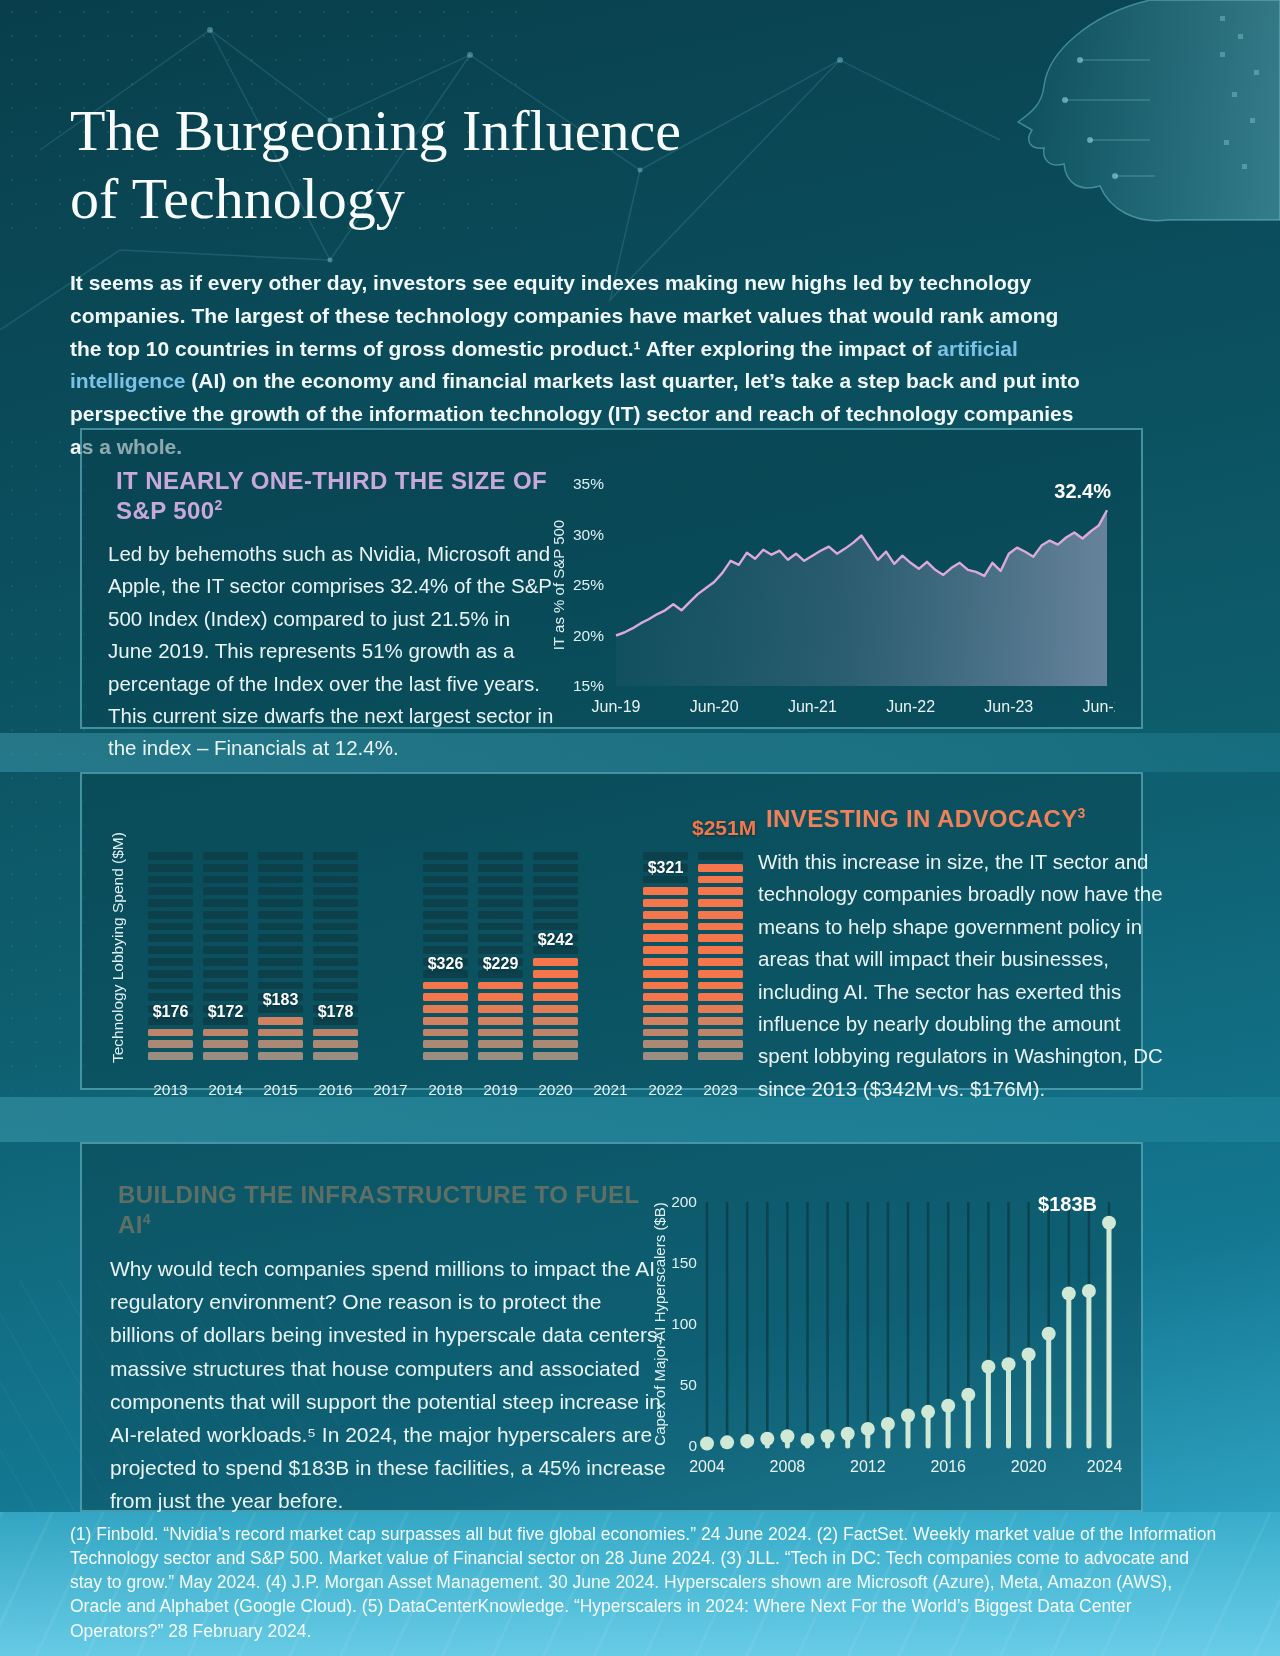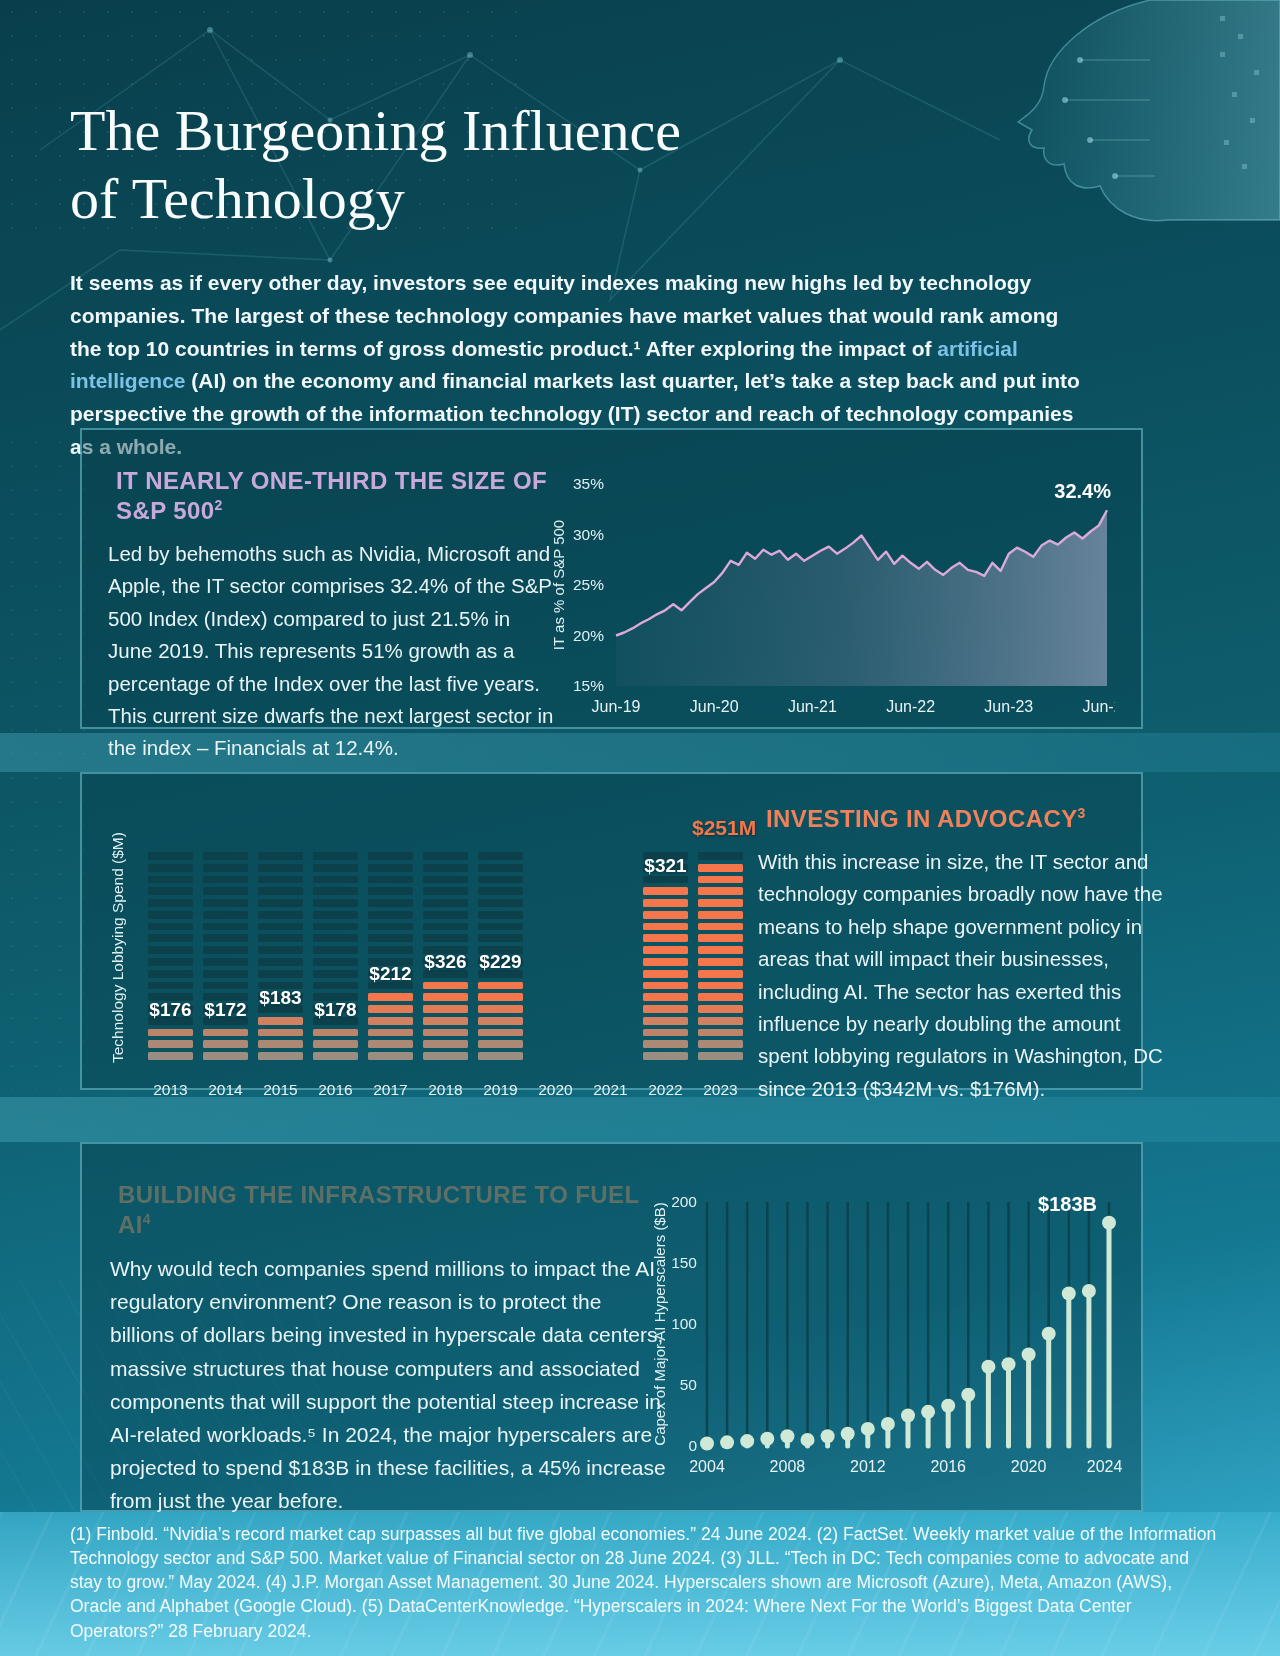--- a/index.html
+++ b/index.html
@@ -44,21 +44,21 @@
 
   
   .barwrap{width:640px;flex:none;position:relative;padding-left:42px;box-sizing:border-box;}
   .ylabel-rot{position:absolute;left:-4px;top:46px;height:216px;display:flex;align-items:center;}
   .ylabel-rot span{transform:rotate(-90deg);transform-origin:center;white-space:nowrap;
     font-size:15.5px;color:#dff0f3;display:block;width:216px;text-align:center;position:absolute;left:-92px;top:104px;}
   .bars{display:flex;gap:10px;align-items:flex-end;margin-top:52px;}
   .bar-col{width:45px;flex:none;}
   .track{position:relative;height:212px;display:flex;flex-direction:column;justify-content:flex-end;}
   .dash{height:8px;border-radius:1.5px;margin-top:4px;}
-  .bar-label{position:absolute;left:-6px;right:-6px;text-align:center;font-size:19px;font-weight:bold;color:#fff;
+  .bar-label{position:absolute;left:-6px;right:-6px;text-align:center;font-size:16px;font-weight:bold;color:#fff;
     text-shadow:0 1px 3px rgba(0,30,40,.6);}
   .bar-label.hl{color:#f5764a;font-size:21px;}
   .bar-year{margin-top:21px;text-align:center;font-size:15.5px;color:#e8f3f5;}
   .col-text2{flex:1;padding-left:12px;}
   .box2 .sec-body{width:408px;}
 
   .col-text3{width:575px;flex:none;}
   .box3 .sec-body{width:560px;font-size:21px;}
   .chart3wrap{flex:1;position:relative;}
   .chart3wrap svg{position:absolute;right:-6px;top:2px;}
@@ -265,42 +265,45 @@
               <div class="dash" style="background: rgb(12, 65, 76);"></div>
               <div class="dash" style="background: rgb(12, 65, 76);"></div>
               <div class="dash" style="background: rgb(190, 132, 106);"></div>
               <div class="dash" style="background: rgb(172, 137, 117);"></div>
               <div class="dash" style="background: rgb(154, 142, 128);"></div>
               <div class="bar-label" style="bottom: 39px;">$178</div>
             </div>
             <div class="bar-year">2016</div>
           </div>
           <div class="bar-col">
-            <div class="track">
-              <div class="dash" style="background: rgb(12, 65, 76);"></div>
-              <div class="dash" style="background: rgb(12, 65, 76);"></div>
-              <div class="dash" style="background: rgb(12, 65, 76);"></div>
-              <div class="dash" style="background: rgb(12, 65, 76);"></div>
-              <div class="dash" style="background: rgb(12, 65, 76);"></div>
-              <div class="dash" style="background: rgb(12, 65, 76);"></div>
-              <div class="dash" style="background: rgb(12, 65, 76);"></div>
-              <div class="dash" style="background: rgb(12, 65, 76);"></div>
-              <div class="dash" style="background: rgb(12, 65, 76);"></div>
-              <div class="dash" style="background: rgb(12, 65, 76);"></div>
-              <div class="dash" style="background: rgb(12, 65, 76);"></div>
-              <div class="dash" style="background: rgb(12, 65, 76);"></div>
+            <div class="bar-year">2017</div>
+          </div>
+          <div class="bar-col">
+            <div class="track">
+              <div class="dash" style="background: rgb(12, 65, 76);"></div>
+              <div class="dash" style="background: rgb(12, 65, 76);"></div>
+              <div class="dash" style="background: rgb(12, 65, 76);"></div>
+              <div class="dash" style="background: rgb(12, 65, 76);"></div>
+              <div class="dash" style="background: rgb(12, 65, 76);"></div>
+              <div class="dash" style="background: rgb(12, 65, 76);"></div>
+              <div class="dash" style="background: rgb(12, 65, 76);"></div>
+              <div class="dash" style="background: rgb(12, 65, 76);"></div>
+              <div class="dash" style="background: rgb(12, 65, 76);"></div>
+              <div class="dash" style="background: rgb(12, 65, 76);"></div>
+              <div class="dash" style="background: rgb(12, 65, 76);"></div>
+              <div class="dash" style="background: rgb(245, 118, 74);"></div>
               <div class="dash" style="background: rgb(245, 118, 74);"></div>
               <div class="dash" style="background: rgb(227, 123, 85);"></div>
               <div class="dash" style="background: rgb(209, 128, 96);"></div>
               <div class="dash" style="background: rgb(190, 132, 106);"></div>
               <div class="dash" style="background: rgb(172, 137, 117);"></div>
               <div class="dash" style="background: rgb(154, 142, 128);"></div>
-              <div class="bar-label" style="bottom: 75px;">$212</div>
-            </div>
-            <div class="bar-year">2017</div>
+              <div class="bar-label" style="bottom: 87px;">$326</div>
+            </div>
+            <div class="bar-year">2018</div>
           </div>
           <div class="bar-col">
             <div class="track">
               <div class="dash" style="background: rgb(12, 65, 76);"></div>
               <div class="dash" style="background: rgb(12, 65, 76);"></div>
               <div class="dash" style="background: rgb(12, 65, 76);"></div>
               <div class="dash" style="background: rgb(12, 65, 76);"></div>
               <div class="dash" style="background: rgb(12, 65, 76);"></div>
               <div class="dash" style="background: rgb(12, 65, 76);"></div>
               <div class="dash" style="background: rgb(12, 65, 76);"></div>
@@ -308,49 +311,46 @@
               <div class="dash" style="background: rgb(12, 65, 76);"></div>
               <div class="dash" style="background: rgb(12, 65, 76);"></div>
               <div class="dash" style="background: rgb(12, 65, 76);"></div>
               <div class="dash" style="background: rgb(245, 118, 74);"></div>
               <div class="dash" style="background: rgb(245, 118, 74);"></div>
               <div class="dash" style="background: rgb(227, 123, 85);"></div>
               <div class="dash" style="background: rgb(209, 128, 96);"></div>
               <div class="dash" style="background: rgb(190, 132, 106);"></div>
               <div class="dash" style="background: rgb(172, 137, 117);"></div>
               <div class="dash" style="background: rgb(154, 142, 128);"></div>
-              <div class="bar-label" style="bottom: 87px;">$326</div>
-            </div>
-            <div class="bar-year">2018</div>
-          </div>
-          <div class="bar-col">
-            <div class="track">
-              <div class="dash" style="background: rgb(12, 65, 76);"></div>
-              <div class="dash" style="background: rgb(12, 65, 76);"></div>
-              <div class="dash" style="background: rgb(12, 65, 76);"></div>
-              <div class="dash" style="background: rgb(12, 65, 76);"></div>
-              <div class="dash" style="background: rgb(12, 65, 76);"></div>
-              <div class="dash" style="background: rgb(12, 65, 76);"></div>
-              <div class="dash" style="background: rgb(12, 65, 76);"></div>
-              <div class="dash" style="background: rgb(12, 65, 76);"></div>
-              <div class="dash" style="background: rgb(12, 65, 76);"></div>
-              <div class="dash" style="background: rgb(12, 65, 76);"></div>
-              <div class="dash" style="background: rgb(12, 65, 76);"></div>
+              <div class="bar-label" style="bottom: 87px;">$229</div>
+            </div>
+            <div class="bar-year">2019</div>
+          </div>
+          <div class="bar-col">
+            <div class="track">
+              <div class="dash" style="background: rgb(12, 65, 76);"></div>
+              <div class="dash" style="background: rgb(12, 65, 76);"></div>
+              <div class="dash" style="background: rgb(12, 65, 76);"></div>
+              <div class="dash" style="background: rgb(12, 65, 76);"></div>
+              <div class="dash" style="background: rgb(12, 65, 76);"></div>
+              <div class="dash" style="background: rgb(12, 65, 76);"></div>
+              <div class="dash" style="background: rgb(12, 65, 76);"></div>
+              <div class="dash" style="background: rgb(12, 65, 76);"></div>
+              <div class="dash" style="background: rgb(12, 65, 76);"></div>
+              <div class="dash" style="background: rgb(245, 118, 74);"></div>
+              <div class="dash" style="background: rgb(245, 118, 74);"></div>
               <div class="dash" style="background: rgb(245, 118, 74);"></div>
               <div class="dash" style="background: rgb(245, 118, 74);"></div>
               <div class="dash" style="background: rgb(227, 123, 85);"></div>
               <div class="dash" style="background: rgb(209, 128, 96);"></div>
               <div class="dash" style="background: rgb(190, 132, 106);"></div>
               <div class="dash" style="background: rgb(172, 137, 117);"></div>
               <div class="dash" style="background: rgb(154, 142, 128);"></div>
-              <div class="bar-label" style="bottom: 87px;">$229</div>
-            </div>
-            <div class="bar-year">2019</div>
-          </div>
-          <div class="bar-col">
+              <div class="bar-label" style="bottom: 111px;">$242</div>
+            </div>
             <div class="bar-year">2020</div>
           </div>
           <div class="bar-col">
             <div class="bar-year">2021</div>
           </div>
           <div class="bar-col">
             <div class="track">
               <div class="dash" style="background: rgb(12, 65, 76);"></div>
               <div class="dash" style="background: rgb(12, 65, 76);"></div>
               <div class="dash" style="background: rgb(12, 65, 76);"></div>

